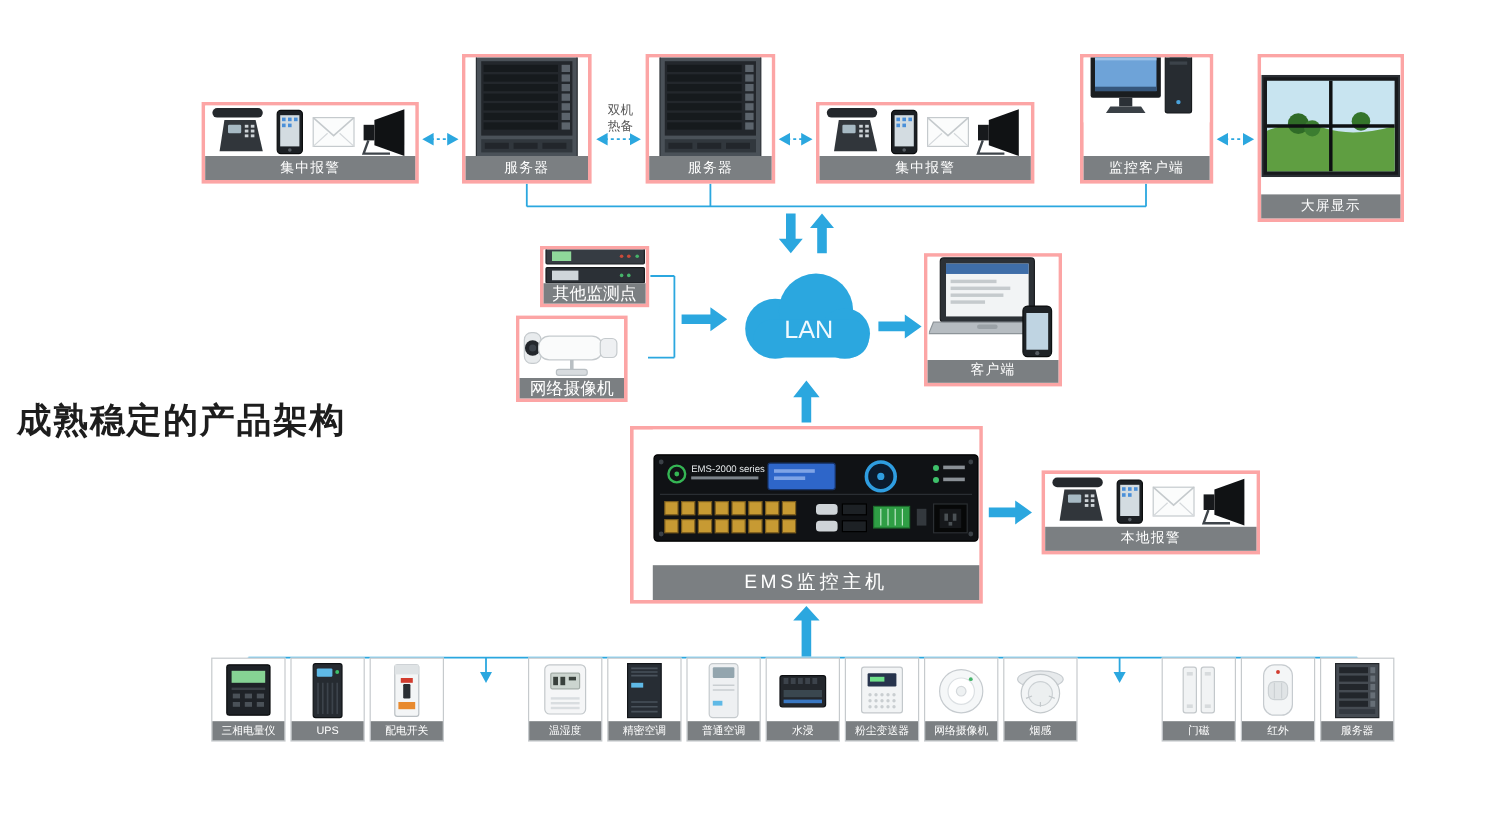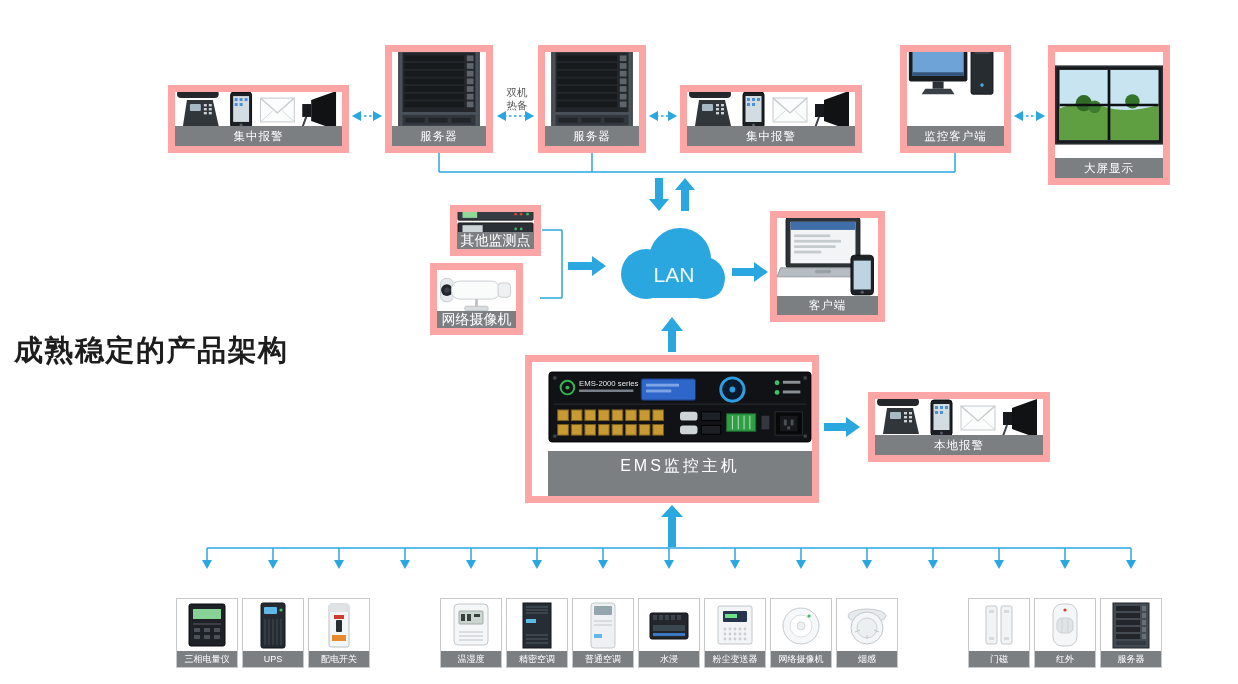--- a/index.html
+++ b/index.html
@@ -1,25 +1,25 @@
 <!DOCTYPE html>
 <html><head>
 <meta charset="utf-8">
 <style>
   html,body{margin:0;padding:0;background:#fff;}
   .canvas{position:relative;width:1238px;height:684px;background:#ffffff;overflow:hidden;
           font-family:"Liberation Sans","DejaVu Sans",sans-serif;}
   .overlay{position:absolute;left:0;top:0;width:1238px;height:684px;z-index:1;pointer-events:none;}
-  .node{position:absolute;background:#fff;border:7px solid #fca5a5;display:flex;flex-direction:column;z-index:2;box-sizing:border-box;}
+  .node{position:absolute;background:#fff;border:3px solid #fca5a5;display:flex;flex-direction:column;z-index:2;box-sizing:border-box;}
   .node .img{flex:1;display:flex;align-items:center;justify-content:center;overflow:hidden;background:#fff;}
   .bar{background:#7b7f82;color:#fff;text-align:center;font-size:11.5px;height:20px;line-height:20px;letter-spacing:1px;white-space:nowrap;}
   .small .bar{height:17px;line-height:17px;font-size:14px;letter-spacing:0;}
   .client-node .bar{height:19px;line-height:19px;}
-  .ems .bar{height:45px;line-height:29px;font-size:16px;letter-spacing:3px;}
-  .dev{position:absolute;top:598px;width:62px;height:70px;background:#fff;border:1px solid #c6cacd;
+  .ems .bar{height:29px;line-height:29px;font-size:16px;letter-spacing:3px;}
+  .dev{position:absolute;top:548px;width:62px;height:70px;background:#fff;border:1px solid #c6cacd;
        display:flex;flex-direction:column;z-index:2;box-sizing:border-box;}
   .dev .img{flex:1;display:flex;align-items:flex-end;justify-content:center;overflow:hidden;}
   .dev .bar{height:16px;line-height:16px;font-size:9px;letter-spacing:0;}
   .title{position:absolute;left:14px;top:331px;z-index:2;font-size:29px;font-weight:600;color:#1d1d1d;letter-spacing:1.5px;}
   .ha-label{position:absolute;left:503px;top:86px;width:28px;z-index:2;font-size:10.5px;line-height:13px;
             color:#555;text-align:center;word-break:break-all;}
 </style>
 </head>
 <body>
 

